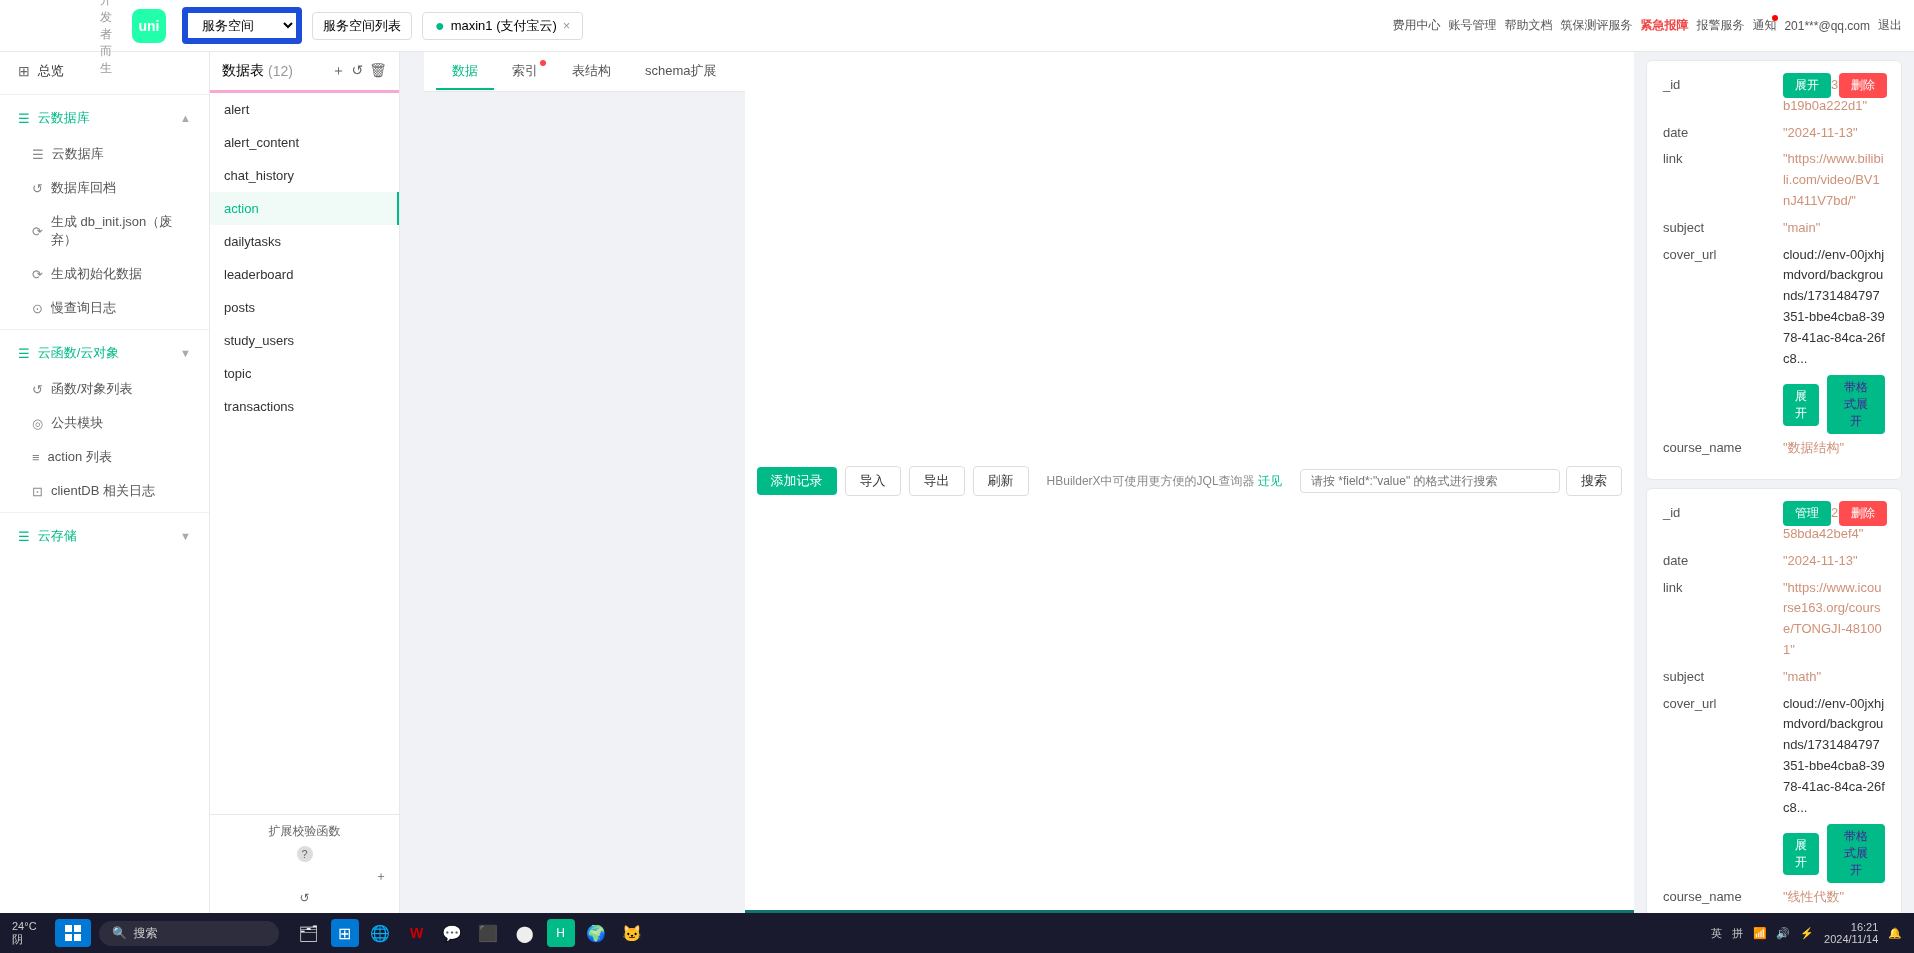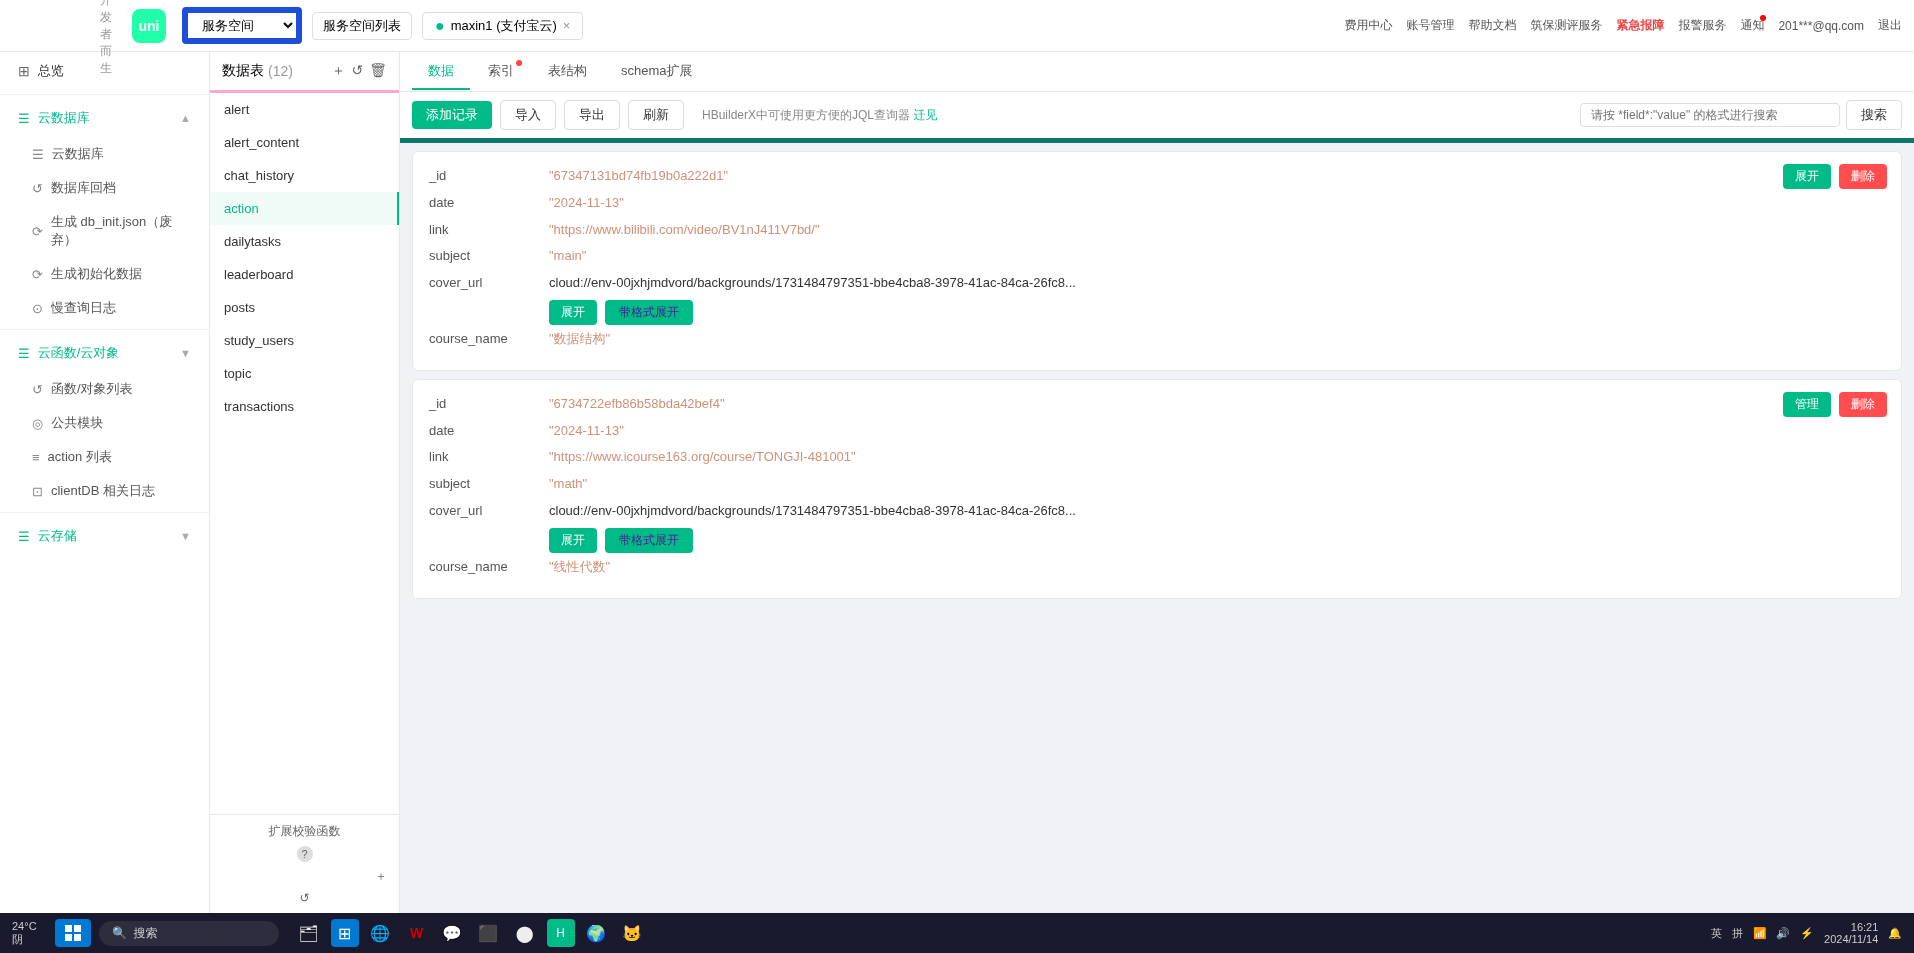--- a/index.html
+++ b/index.html
@@ -71,21 +71,21 @@
       align-items: center;
       gap: 6px;
       cursor: pointer;
     }
     .tab-pill .dot { color: #00bb88; font-size: 16px; }
     .tab-pill .close { color: #999; cursor: pointer; }
     .topbar-right {
       margin-left: auto;
       display: flex;
       align-items: center;
-      gap: 14px;
+      gap: 8px;
       font-size: 12px;
       color: #555;
     }
     .topbar-right .urgent { color: #ef4444; font-weight: bold; }
     .topbar-right .notify-icon {
       position: relative;
     }
     .topbar-right .notify-dot {
       width: 6px; height: 6px;
       background: red;
@@ -200,22 +200,23 @@
       gap: 6px;
       font-size: 12px;
       color: #666;
       flex-direction: column;
     }
 
     
     .data-panel {
       flex: 1;
       display: flex;
-      flex-direction: column;
+      flex-direction: row;
       overflow: hidden;
+      padding-left: 24px;
     }
 
     
     .tabs-bar {
       display: flex;
       align-items: center;
       background: #fff;
       border-bottom: 1px solid #e8e8e8;
       padding: 0 12px;
       height: 40px;
@@ -241,21 +242,21 @@
       position: absolute;
       top: 6px; right: 8px;
     }
 
     
     .toolbar {
       display: flex;
       align-items: center;
       padding: 8px 12px;
       background: #fff;
-      border-bottom: 5px solid #0f766e;
+      border-bottom: 3px solid #0f766e;
       gap: 8px;
     }
     .btn-primary {
       background: #00bb88;
       color: white;
       border: none;
       padding: 5px 14px;
       border-radius: 4px;
       cursor: pointer;
       font-size: 13px;

